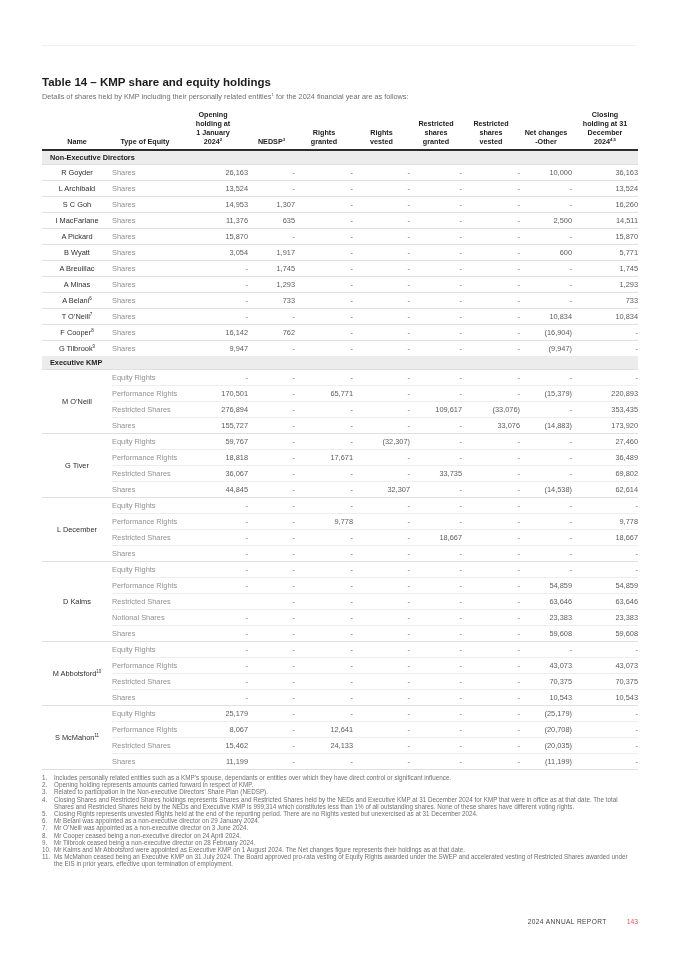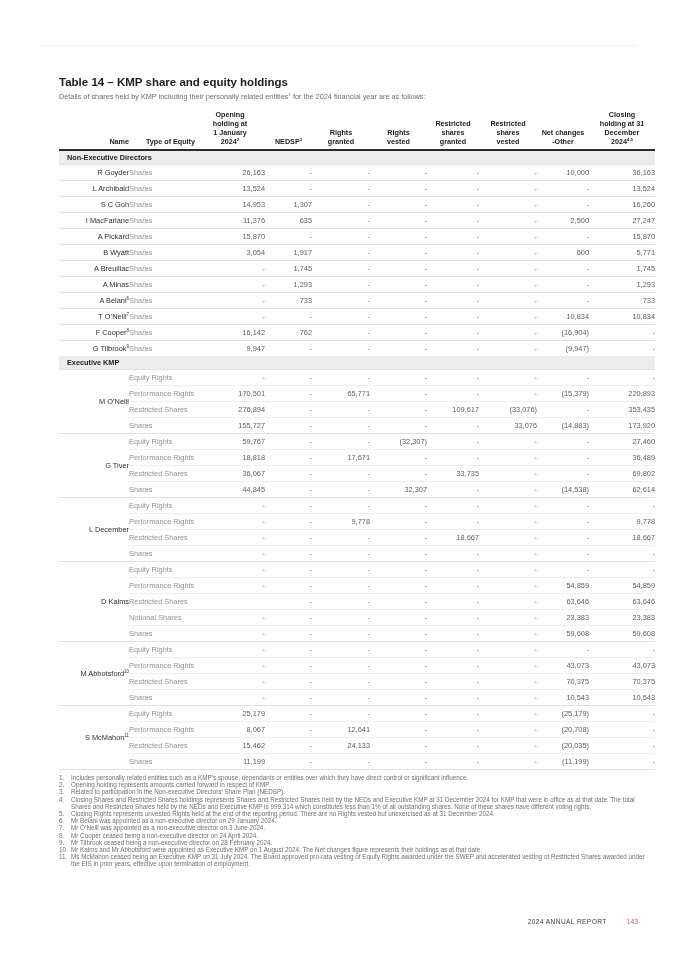--- a/index.html
+++ b/index.html
@@ -1,34 +1,34 @@
 <!DOCTYPE html>
 <html><head>
 <meta charset="utf-8">
 <style>
   html,body{margin:0;padding:0;background:#ffffff;}
   .page{position:relative;width:679px;height:960px;background:#ffffff;overflow:hidden;
         font-family:"Liberation Sans",sans-serif;-webkit-font-smoothing:antialiased;}
   .top-rule{position:absolute;left:42px;width:595px;top:45px;height:1px;background:#f1f1f1;}
-  .content{position:absolute;left:42px;top:76px;width:596px;margin-left:17px;}
+  .content{position:absolute;left:42px;top:76px;width:596px;}
   .title{font-size:11.5px;font-weight:bold;color:#1c1c1c;margin:0 0 4px 0;}
   .subtitle{font-size:7.3px;color:#6e6e6e;margin:0 0 9px 0;}
   sup{font-size:0.6em;vertical-align:super;line-height:0;}
 
   table.kmp{width:596px;border-collapse:collapse;table-layout:fixed;border-bottom:1px solid #e0e0e0;}
   col.c0{width:70px}col.c1{width:66px}col.c2{width:70px}col.c3{width:47px}col.c4{width:58px}
   col.c5{width:57px}col.c6{width:52px}col.c7{width:58px}col.c8{width:52px}col.c9{width:66px}
   thead th{font-size:7.2px;font-weight:bold;color:#1d1d1d;vertical-align:bottom;
            padding:0 0 3px 0;line-height:1.25;white-space:nowrap;}
   thead{border-bottom:2px solid #2b2b2b;}
-  th.txt{text-align:right;}
+  th.txt{text-align:center;}
   th.num{text-align:center;}
   td{height:15px;padding:0;font-size:7.4px;vertical-align:middle;white-space:nowrap;}
   td.section-heading{background:#ececec;font-size:7.3px;font-weight:bold;color:#1d1d1d;height:13px;padding-left:8px;}
-  td.name-cell{color:#2e2e2e;text-align:right;}
+  td.name-cell{color:#2e2e2e;text-align:center;}
   td.type-cell{color:#919191;text-align:left;}
   td.num-cell{color:#5c5c5c;text-align:right;}
   tbody.group{border-top:1px solid #e0e0e0;}
   tbody.group tr:not(:first-child) td.sep{border-top:1px solid #eeeeee;}
 
   .footnotes{margin-top:4px;width:596px;}
   .fn-row{display:flex;font-size:6.3px;line-height:7.2px;color:#6f6f6f;}
   .fn-num{flex:0 0 12px;}
   .fn-text{flex:1;}
 
@@ -124,21 +124,21 @@
           <tr>
             <td rowspan="1" class="name-cell">I MacFarlane</td>
             <td class="type-cell sep">Shares</td>
             <td class="num-cell sep">11,376</td>
             <td class="num-cell sep">635</td>
             <td class="num-cell sep">-</td>
             <td class="num-cell sep">-</td>
             <td class="num-cell sep">-</td>
             <td class="num-cell sep">-</td>
             <td class="num-cell sep">2,500</td>
-            <td class="num-cell sep">27,247</td>
+            <td class="num-cell sep">14,511</td>
           </tr>
         </tbody>
         <tbody class="group">
           <tr>
             <td rowspan="1" class="name-cell">A Pickard</td>
             <td class="type-cell sep">Shares</td>
             <td class="num-cell sep">15,870</td>
             <td class="num-cell sep">-</td>
             <td class="num-cell sep">-</td>
             <td class="num-cell sep">-</td>

